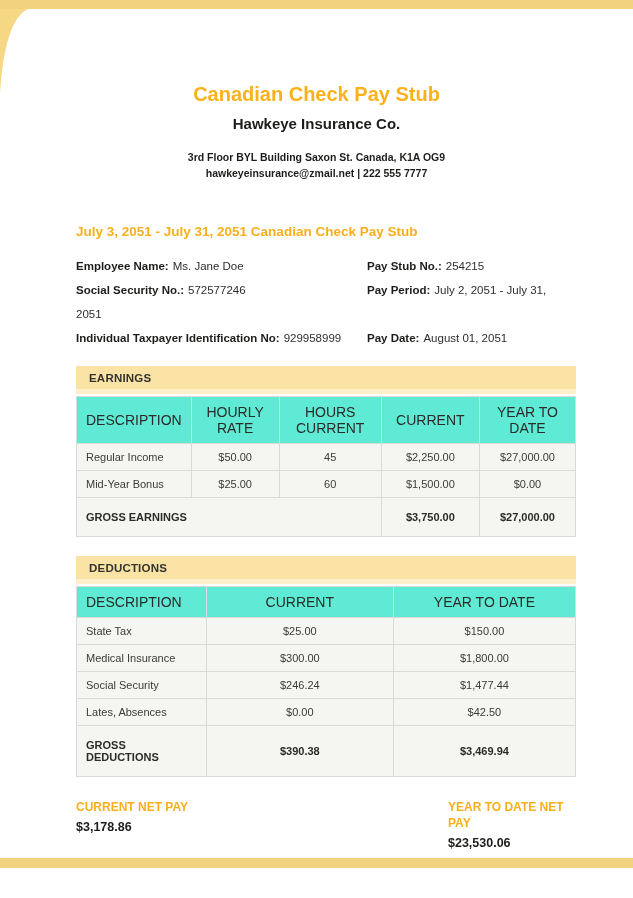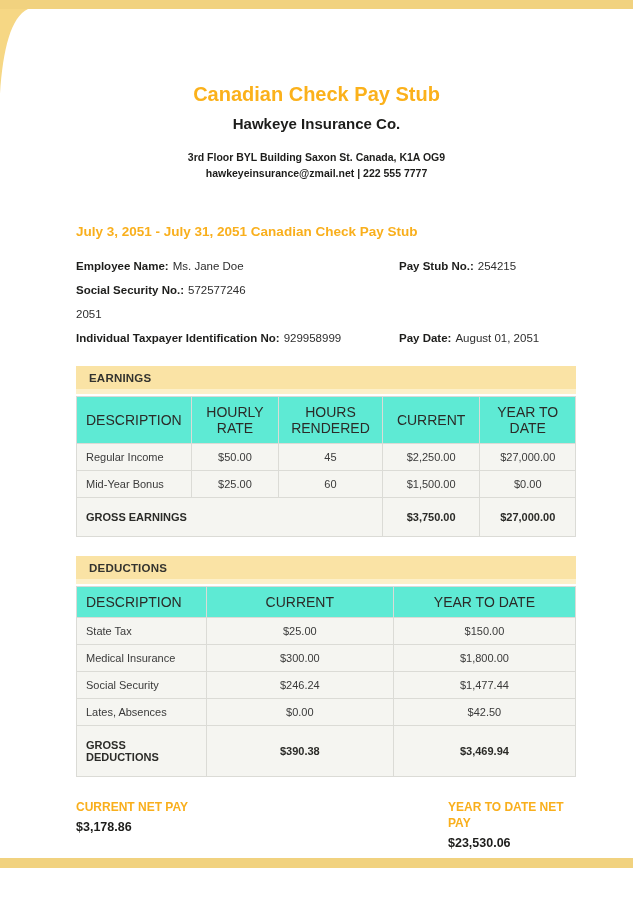--- a/index.html
+++ b/index.html
@@ -33,21 +33,21 @@
   .address-block {
     margin-top:16px; font-size:10.5px; font-weight:bold;
     color:#1d1d1b; line-height:16px;
   }
   .period-heading {
     margin:42px 57px 0 76px;
     font-size:13.5px; font-weight:bold; color:#F9AF1C;
     line-height:17px;
   }
   .info-block { margin:14px 57px 0 76px; font-size:11.5px; }
-  .info-line { display:flex; line-height:24px;gap:32px; }
+  .info-line { display:flex; line-height:24px; }
   .info-left  { flex:0 0 291px; white-space:nowrap; }
   .info-right { flex:1; white-space:nowrap; }
   .lbl { font-weight:bold; color:#1d1d1b; }
   .lbl:not(:empty) { margin-right:4px; }
   .val { color:#2e2e2e; }
 
   .section { margin:16px 57px 0 76px; }
   .section + .section { margin-top:19px; }
   .section-band {
     background:#FAE3A5;
@@ -110,20 +110,23 @@
       <div class="info-left">
         <span class="lbl">Employee Name:</span><span class="val">Ms. Jane Doe</span>
       </div>
       <div class="info-right">
         <span class="lbl">Pay Stub No.:</span><span class="val">254215</span>
       </div>
     </div>
     <div class="info-line">
       <div class="info-left">
         <span class="lbl">Social Security No.:</span><span class="val">572577246</span>
+      </div>
+      <div class="info-right">
+        <span class="lbl">Pay Period:</span><span class="val">July 2, 2051 - July 31,</span>
       </div>
     </div>
     <div class="info-line">
       <div class="info-left">
         <span class="lbl"></span><span class="val">2051</span>
       </div>
       <div class="info-right">
         <span class="lbl"></span><span class="val"></span>
       </div>
     </div>
@@ -144,21 +147,21 @@
         <col style="width:21%">
           <col style="width:18%">
           <col style="width:21%">
           <col style="width:20%">
           <col style="width:20%">
       </colgroup>
       <thead>
         <tr>
           <th>DESCRIPTION</th>
           <th>HOURLY RATE</th>
-          <th>HOURS RENDERED</th>
+          <th>HOURS CURRENT</th>
           <th>CURRENT</th>
           <th>YEAR TO DATE</th>
         </tr>
       </thead>
       <tbody>
         <tr>
           <td>Regular Income</td>
           <td>$50.00</td>
           <td>45</td>
           <td>$2,250.00</td>

